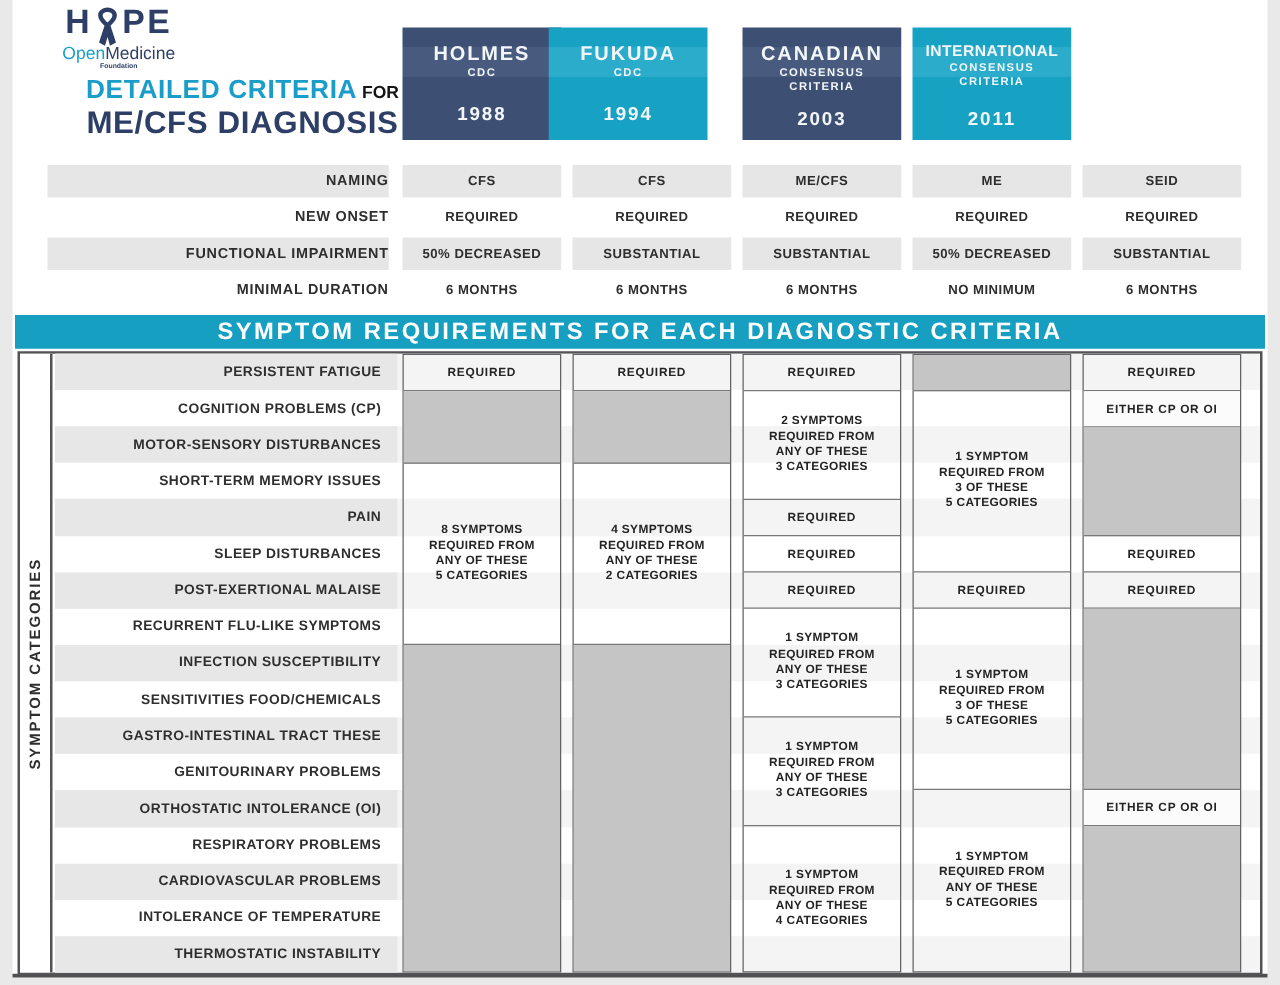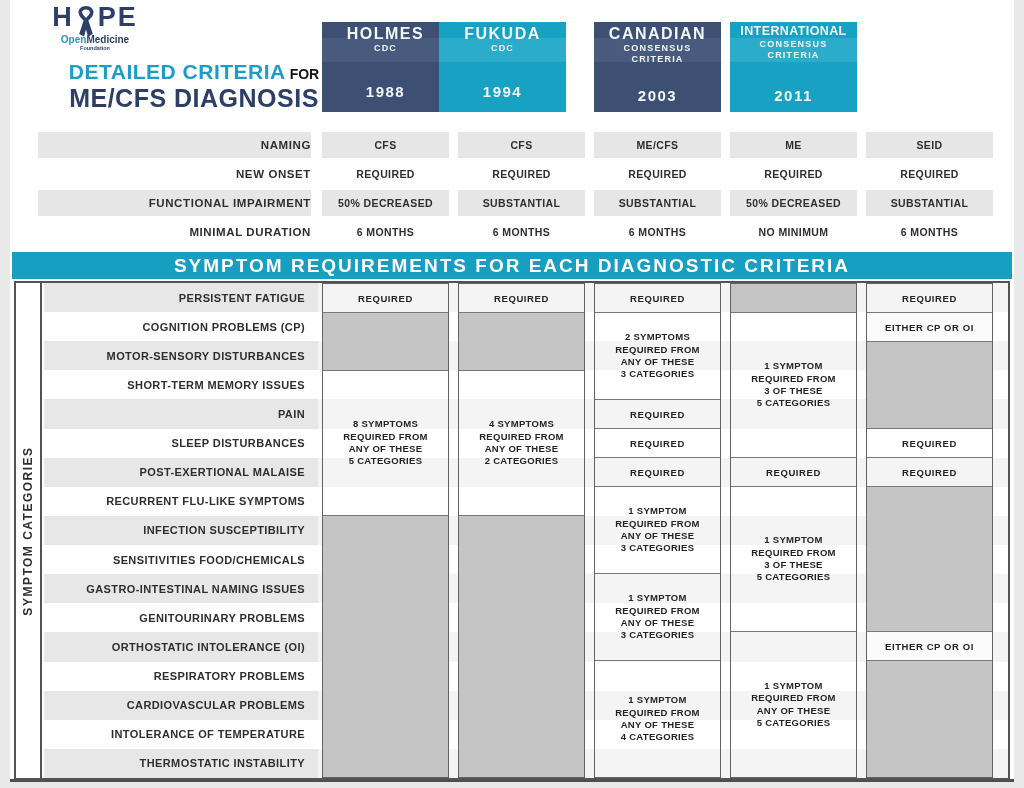--- a/index.html
+++ b/index.html
@@ -6,34 +6,34 @@
   html,body { width:1024px; height:788px; overflow:hidden; background:#e9e9e9;
     font-family:"Liberation Sans", sans-serif; }
   #page { position:absolute; left:10px; top:0; width:1004px; height:782px;
     background:#ffffff; border-bottom:3px solid #4f4f51; }
 
   
   #logo { position:absolute; left:20px; top:4px; width:130px; text-align:center; }
   .logo-word { display:flex; align-items:flex-start; justify-content:center;
     color:#2d3f66; font-weight:bold; font-size:27px; letter-spacing:2px; line-height:1; }
   .logo-ribbon { width:22px; height:36px; margin:0 1px; }
-  .brand { font-size:10px; font-weight:bold; margin-top:-6px; }
+  .brand { font-size:14px; font-weight:normal; margin-top:-6px; }
   .brand .open { color:#179fc6; } .brand .med { color:#2d3f66; }
   .foundation { font-size:5.5px; font-weight:bold; color:#2d3f66; }
 
   
   #title { position:absolute; left:46px; top:60px; width:276px; text-align:center; line-height:1.15;}
   #title .t1 { color:#1b9dca; font-size:21px; font-weight:800; letter-spacing:.5px;}
   #title .t1b { color:#141414; font-size:14px; font-weight:800; }
   #title .t2 { color:#2d3f66; font-size:25px; font-weight:800; letter-spacing:.5px;}
 
   
   .critbox { position:absolute; top:22px; width:127px; height:90px; color:#f3f6f9;
     display:flex; flex-direction:column; align-items:center; justify-content:flex-start;
-    padding-top:3px; text-align:center; }
+    padding-top:13px; text-align:center; }
   .critbox.navy { background:linear-gradient(180deg,#3d4f72 0 16px,#485a7e 16px 40px,#3d4f72 40px); }
   .critbox.teal { background:linear-gradient(180deg,#17a2c3 0 16px,#2bacca 16px 40px,#17a2c3 40px); }
   .crit-name { font-size:16px; font-weight:bold; letter-spacing:1.5px; line-height:1.1; }
   .crit-name.small { font-size:12.5px; letter-spacing:.4px; }
   .crit-sub { font-size:9px; font-weight:bold; letter-spacing:1.2px; line-height:1.3; }
   .crit-year { font-size:15px; font-weight:bold; letter-spacing:1.5px; margin-top:auto; margin-bottom:12px; }
   .critbox.fourline .crit-year { margin-bottom:8px; }
 
   
   .attr-row { position:absolute; left:0; width:100%; height:29px; }
@@ -186,21 +186,21 @@
       <div class="symrow">
           <div class="symrow-label">RECURRENT FLU-LIKE SYMPTOMS</div>
         </div>
       <div class="symrow shade">
           <div class="symrow-label">INFECTION SUSCEPTIBILITY</div>
         </div>
       <div class="symrow">
           <div class="symrow-label">SENSITIVITIES FOOD/CHEMICALS</div>
         </div>
       <div class="symrow shade">
-          <div class="symrow-label">GASTRO-INTESTINAL NAMING ISSUES</div>
+          <div class="symrow-label">GASTRO-INTESTINAL TRACT THESE</div>
         </div>
       <div class="symrow">
           <div class="symrow-label">GENITOURINARY PROBLEMS</div>
         </div>
       <div class="symrow shade">
           <div class="symrow-label">ORTHOSTATIC INTOLERANCE (OI)</div>
         </div>
       <div class="symrow">
           <div class="symrow-label">RESPIRATORY PROBLEMS</div>
         </div>

